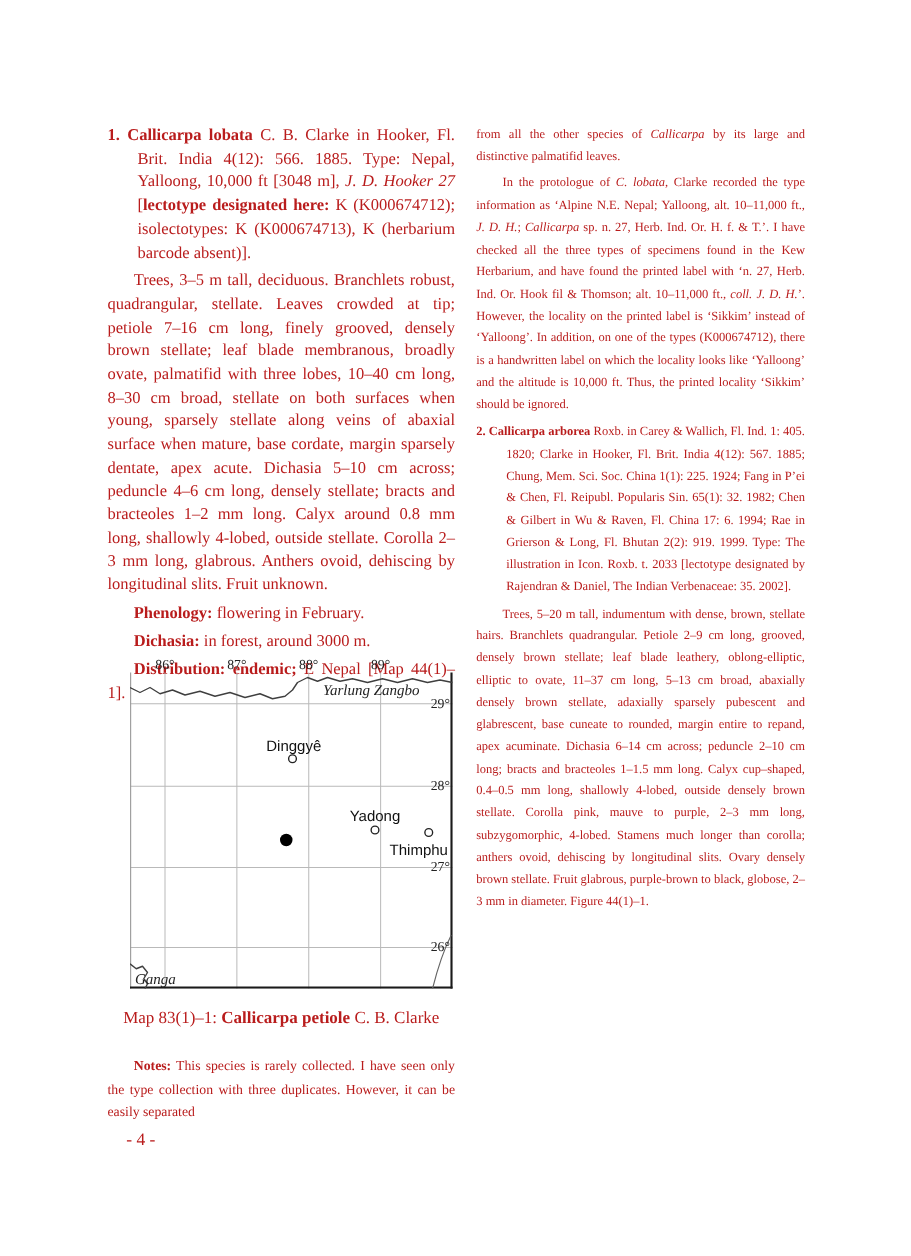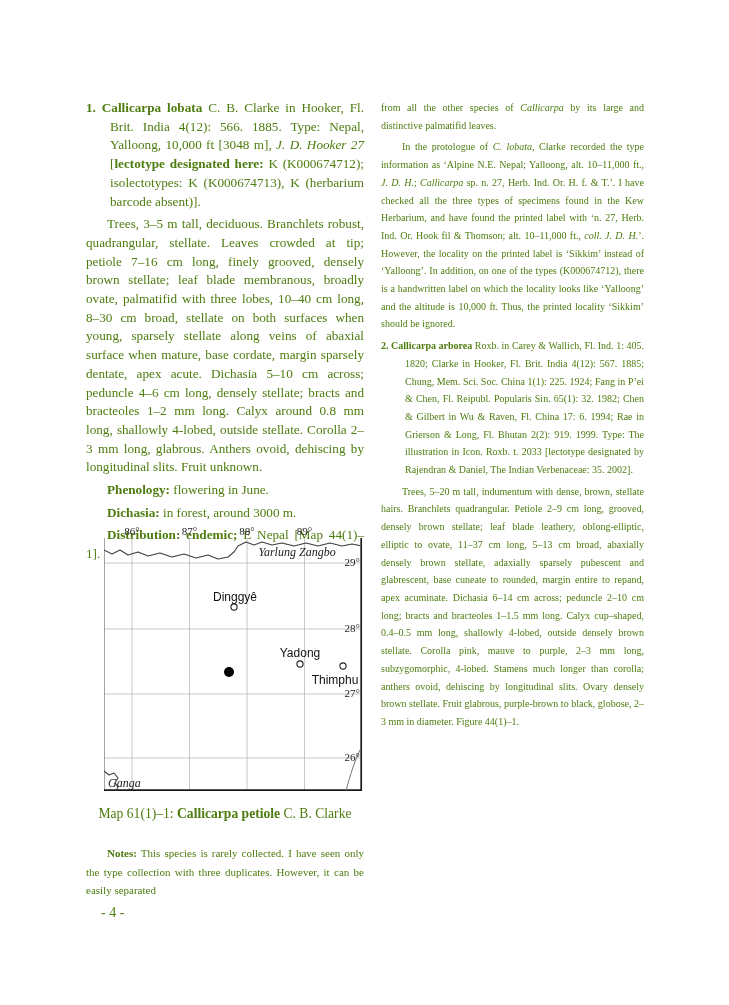--- a/index.html
+++ b/index.html
@@ -1,17 +1,17 @@
 <!DOCTYPE html>
 <html><head>
 <meta charset="utf-8">
 <style>
   html,body{margin:0;padding:0;background:#e8e8e8;}
   #page{position:relative;width:729px;height:1005px;background:#ffffff;margin:0 auto;
-        font-family:"Liberation Serif","DejaVu Serif",serif;color:#4d7c0f;overflow:hidden;}
+        font-family:"Liberation Serif","DejaVu Serif",serif;color:#b91c1c;overflow:hidden;}
   .col{position:absolute;text-align:justify;}
   #left-col{left:86px;top:99px;width:278px;font-size:13.2px;line-height:18.7px;}
   #right-col{left:381px;top:99px;width:263px;font-size:10px;line-height:17.7px;}
   p.blk{margin:0;padding:0;}
   p.blk + p.blk{margin-top:4px;}
   p.entry{padding-left:24px;text-indent:-24px;}
   p.body{text-indent:21px;}
   p.cont{text-indent:0;}
   .b{font-weight:bold;}
   .i{font-style:italic;}
@@ -25,21 +25,21 @@
   .map-river-label{font-family:"Liberation Serif",serif;font-style:italic;font-size:12px;fill:#222;}
 </style>
 </head>
 <body>
 
 <div id="page">
 
   <div id="left-col" class="col">
       <p class="blk entry"><span class="b">1. Callicarpa lobata</span><span> C. B. Clarke in Hooker, Fl. Brit. India 4(12): 566. 1885. Type: Nepal, Yalloong, 10,000 ft [3048 m], </span><span class="i">J. D. Hooker 27</span><span> [</span><span class="b">lectotype designated here:</span><span> K (K000674712); isolectotypes: K (K000674713), K (herbarium barcode absent)].</span></p>
       <p class="blk body"><span>Trees, 3–5 m tall, deciduous. Branchlets robust, quadrangular, stellate. Leaves crowded at tip; petiole 7–16 cm long, finely grooved, densely brown stellate; leaf blade membranous, broadly ovate, palmatifid with three lobes, 10–40 cm long, 8–30 cm broad, stellate on both surfaces when young, sparsely stellate along veins of abaxial surface when mature, base cordate, margin sparsely dentate, apex acute. Dichasia 5–10 cm across; peduncle 4–6 cm long, densely stellate; bracts and bracteoles 1–2 mm long. Calyx around 0.8 mm long, shallowly 4-lobed, outside stellate. Corolla 2–3 mm long, glabrous. Anthers ovoid, dehiscing by longitudinal slits. Fruit unknown.</span></p>
-      <p class="blk body"><span class="b">Phenology:</span><span> flowering in June.</span></p>
+      <p class="blk body"><span class="b">Phenology:</span><span> flowering in February.</span></p>
       <p class="blk body"><span class="b">Dichasia:</span><span> in forest, around 3000 m.</span></p>
       <p class="blk body"><span class="b">Distribution: endemic;</span><span> E Nepal [Map 44(1)–1].</span></p>
     </div>
 
   <div id="map-figure">
     <svg id="map-svg" width="259" height="267" viewBox="0 -14 259 267" xmlns="http://www.w3.org/2000/svg">
         <line x1="28" y1="0" x2="28" y2="253" stroke="#b9b9b9" stroke-width="0.8"></line>
         <line x1="85.5" y1="0" x2="85.5" y2="253" stroke="#b9b9b9" stroke-width="0.8"></line>
         <line x1="143" y1="0" x2="143" y2="253" stroke="#b9b9b9" stroke-width="0.8"></line>
         <line x1="200.5" y1="0" x2="200.5" y2="253" stroke="#b9b9b9" stroke-width="0.8"></line>
@@ -66,21 +66,21 @@
         <circle cx="130" cy="69" r="3.1" fill="#ffffff" stroke="#222" stroke-width="1.1"></circle>
         <text x="131" y="63" text-anchor="middle" class="map-city-label">Dinggyê</text>
         <circle cx="196" cy="126" r="3.1" fill="#ffffff" stroke="#222" stroke-width="1.1"></circle>
         <text x="196" y="119" text-anchor="middle" class="map-city-label">Yadong</text>
         <circle cx="239" cy="128" r="3.1" fill="#ffffff" stroke="#222" stroke-width="1.1"></circle>
         <text x="231" y="146" text-anchor="middle" class="map-city-label">Thimphu</text>
         <circle cx="125" cy="134" r="5" fill="#000"></circle>
       </svg>
   </div>
 
-  <div id="map-caption"><span>Map 61(1)–1: </span><span class="b">Callicarpa petiole</span><span> C. B. Clarke</span></div>
+  <div id="map-caption"><span>Map 83(1)–1: </span><span class="b">Callicarpa petiole</span><span> C. B. Clarke</span></div>
 
   <div id="left-notes" class="col" style="left:86px;top:844px;width:278px;font-size:11px;line-height:18.7px;">
       <p class="blk body"><span class="b">Notes:</span><span> This species is rarely collected. I have seen only the type collection with three duplicates. However, it can be easily separated</span></p>
     </div>
 
   <div id="page-footer">- 4 -</div>
 
   <div id="right-col" class="col">
       <p class="blk cont"><span>from all the other species of </span><span class="i">Callicarpa</span><span> by its large and distinctive palmatifid leaves.</span></p>
       <p class="blk body"><span>In the protologue of </span><span class="i">C. lobata</span><span>, Clarke recorded the type information as ‘Alpine N.E. Nepal; Yalloong, alt. 10–11,000 ft., </span><span class="i">J. D. H.</span><span>; </span><span class="i">Callicarpa</span><span> sp. n. 27, Herb. Ind. Or. H. f. &amp; T.’. I have checked all the three types of specimens found in the Kew Herbarium, and have found the printed label with ‘n. 27, Herb. Ind. Or. Hook fil &amp; Thomson; alt. 10–11,000 ft., </span><span class="i">coll. J. D. H.</span><span>’. However, the locality on the printed label is ‘Sikkim’ instead of ‘Yalloong’. In addition, on one of the types (K000674712), there is a handwritten label on which the locality looks like ‘Yalloong’ and the altitude is 10,000 ft. Thus, the printed locality ‘Sikkim’ should be ignored.</span></p>

